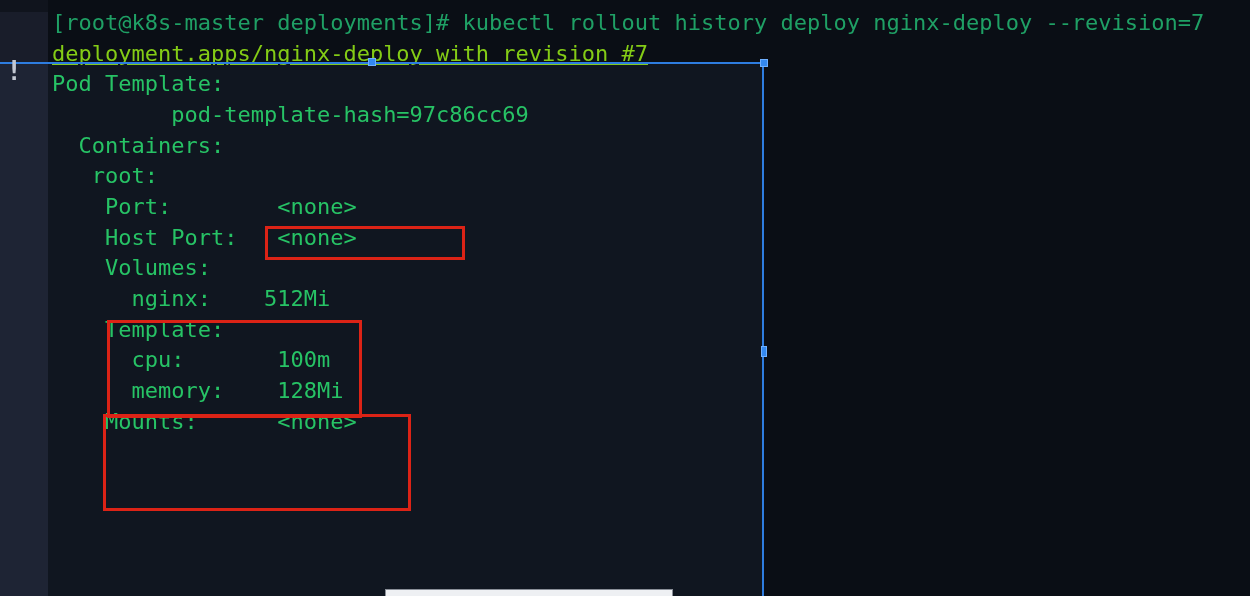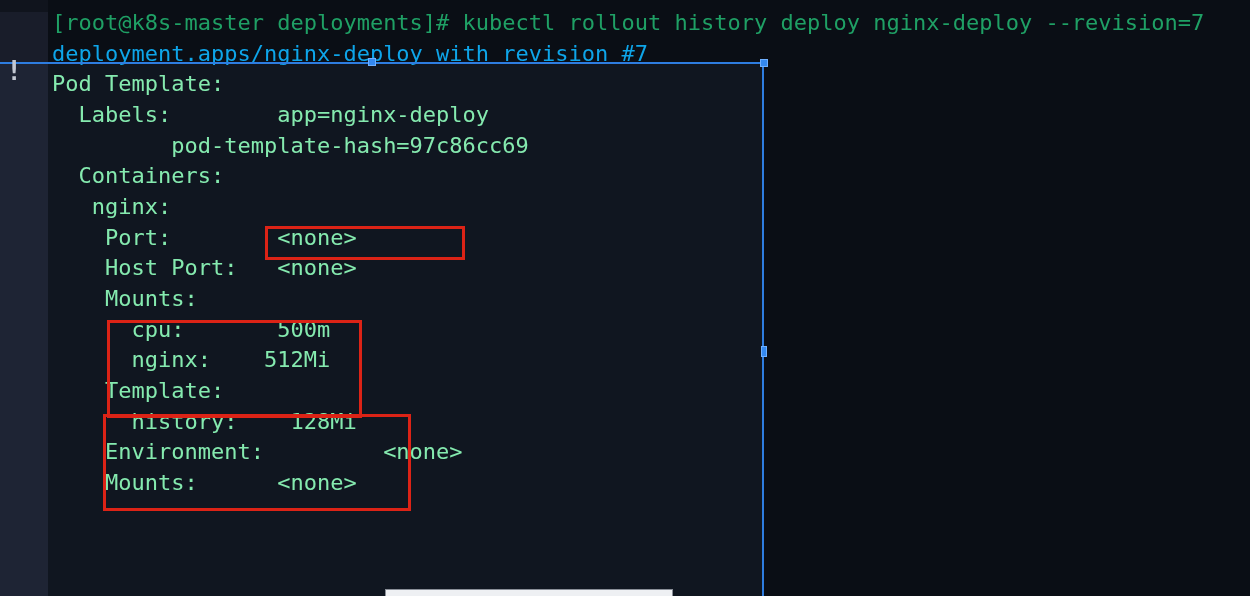--- a/index.html
+++ b/index.html
@@ -30,24 +30,24 @@
     position: absolute; left: 0; top: 0;
     width: 1222px; height: 596px;
     padding: 8px 12px 0 52px;
     box-sizing: border-box;
   }
   .line {
     white-space: pre;
     font-size: 22px;
     line-height: 30.66px;
     letter-spacing: 0;
-    color: #86efac;
+    color: #22c55e;
   }
   .line.cmd   { color: #1fa065; }
-  .line.echo  { color: #0ea5e9; }
+  .line.echo  { color: #84cc16; text-decoration: underline; }
   
   .sel-rect {
     position: absolute;
     left: -22px; top: 62px;
     width: 786px; height: 600px;
     border: 2px solid #2e7de0;
     background: rgba(125, 165, 240, 0.055);
     box-sizing: border-box;
   }
   .handle {
@@ -92,32 +92,30 @@
 <div id="stage">
 
   <div class="sidebar">
     <div class="sidebar-top"></div>
   </div>
 
   <div class="term">
     <div class="line cmd">[root@k8s-master deployments]# kubectl rollout history deploy nginx-deploy --revision=7</div>
     <div class="line echo">deployment.apps/nginx-deploy with revision #7</div>
     <div class="line">Pod Template:</div>
-    <div class="line">  Labels:        app=nginx-deploy</div>
     <div class="line">         pod-template-hash=97c86cc69</div>
     <div class="line">  Containers:</div>
-    <div class="line">   nginx:</div>
+    <div class="line">   root:</div>
     <div class="line">    Port:        &lt;none&gt;</div>
     <div class="line">    Host Port:   &lt;none&gt;</div>
-    <div class="line">    Mounts:</div>
-    <div class="line">      cpu:       500m</div>
+    <div class="line">    Volumes:</div>
     <div class="line">      nginx:    512Mi</div>
     <div class="line">    Template:</div>
-    <div class="line">      history:    128Mi</div>
-    <div class="line">    Environment:         &lt;none&gt;</div>
+    <div class="line">      cpu:       100m</div>
+    <div class="line">      memory:    128Mi</div>
     <div class="line">    Mounts:      &lt;none&gt;</div>
   </div>
 
   <div class="sel-rect"></div>
   <div class="handle top-mid"></div>
   <div class="handle top-right"></div>
   <div class="handle right-mid"></div>
 
   <div class="excl">!</div>
 

